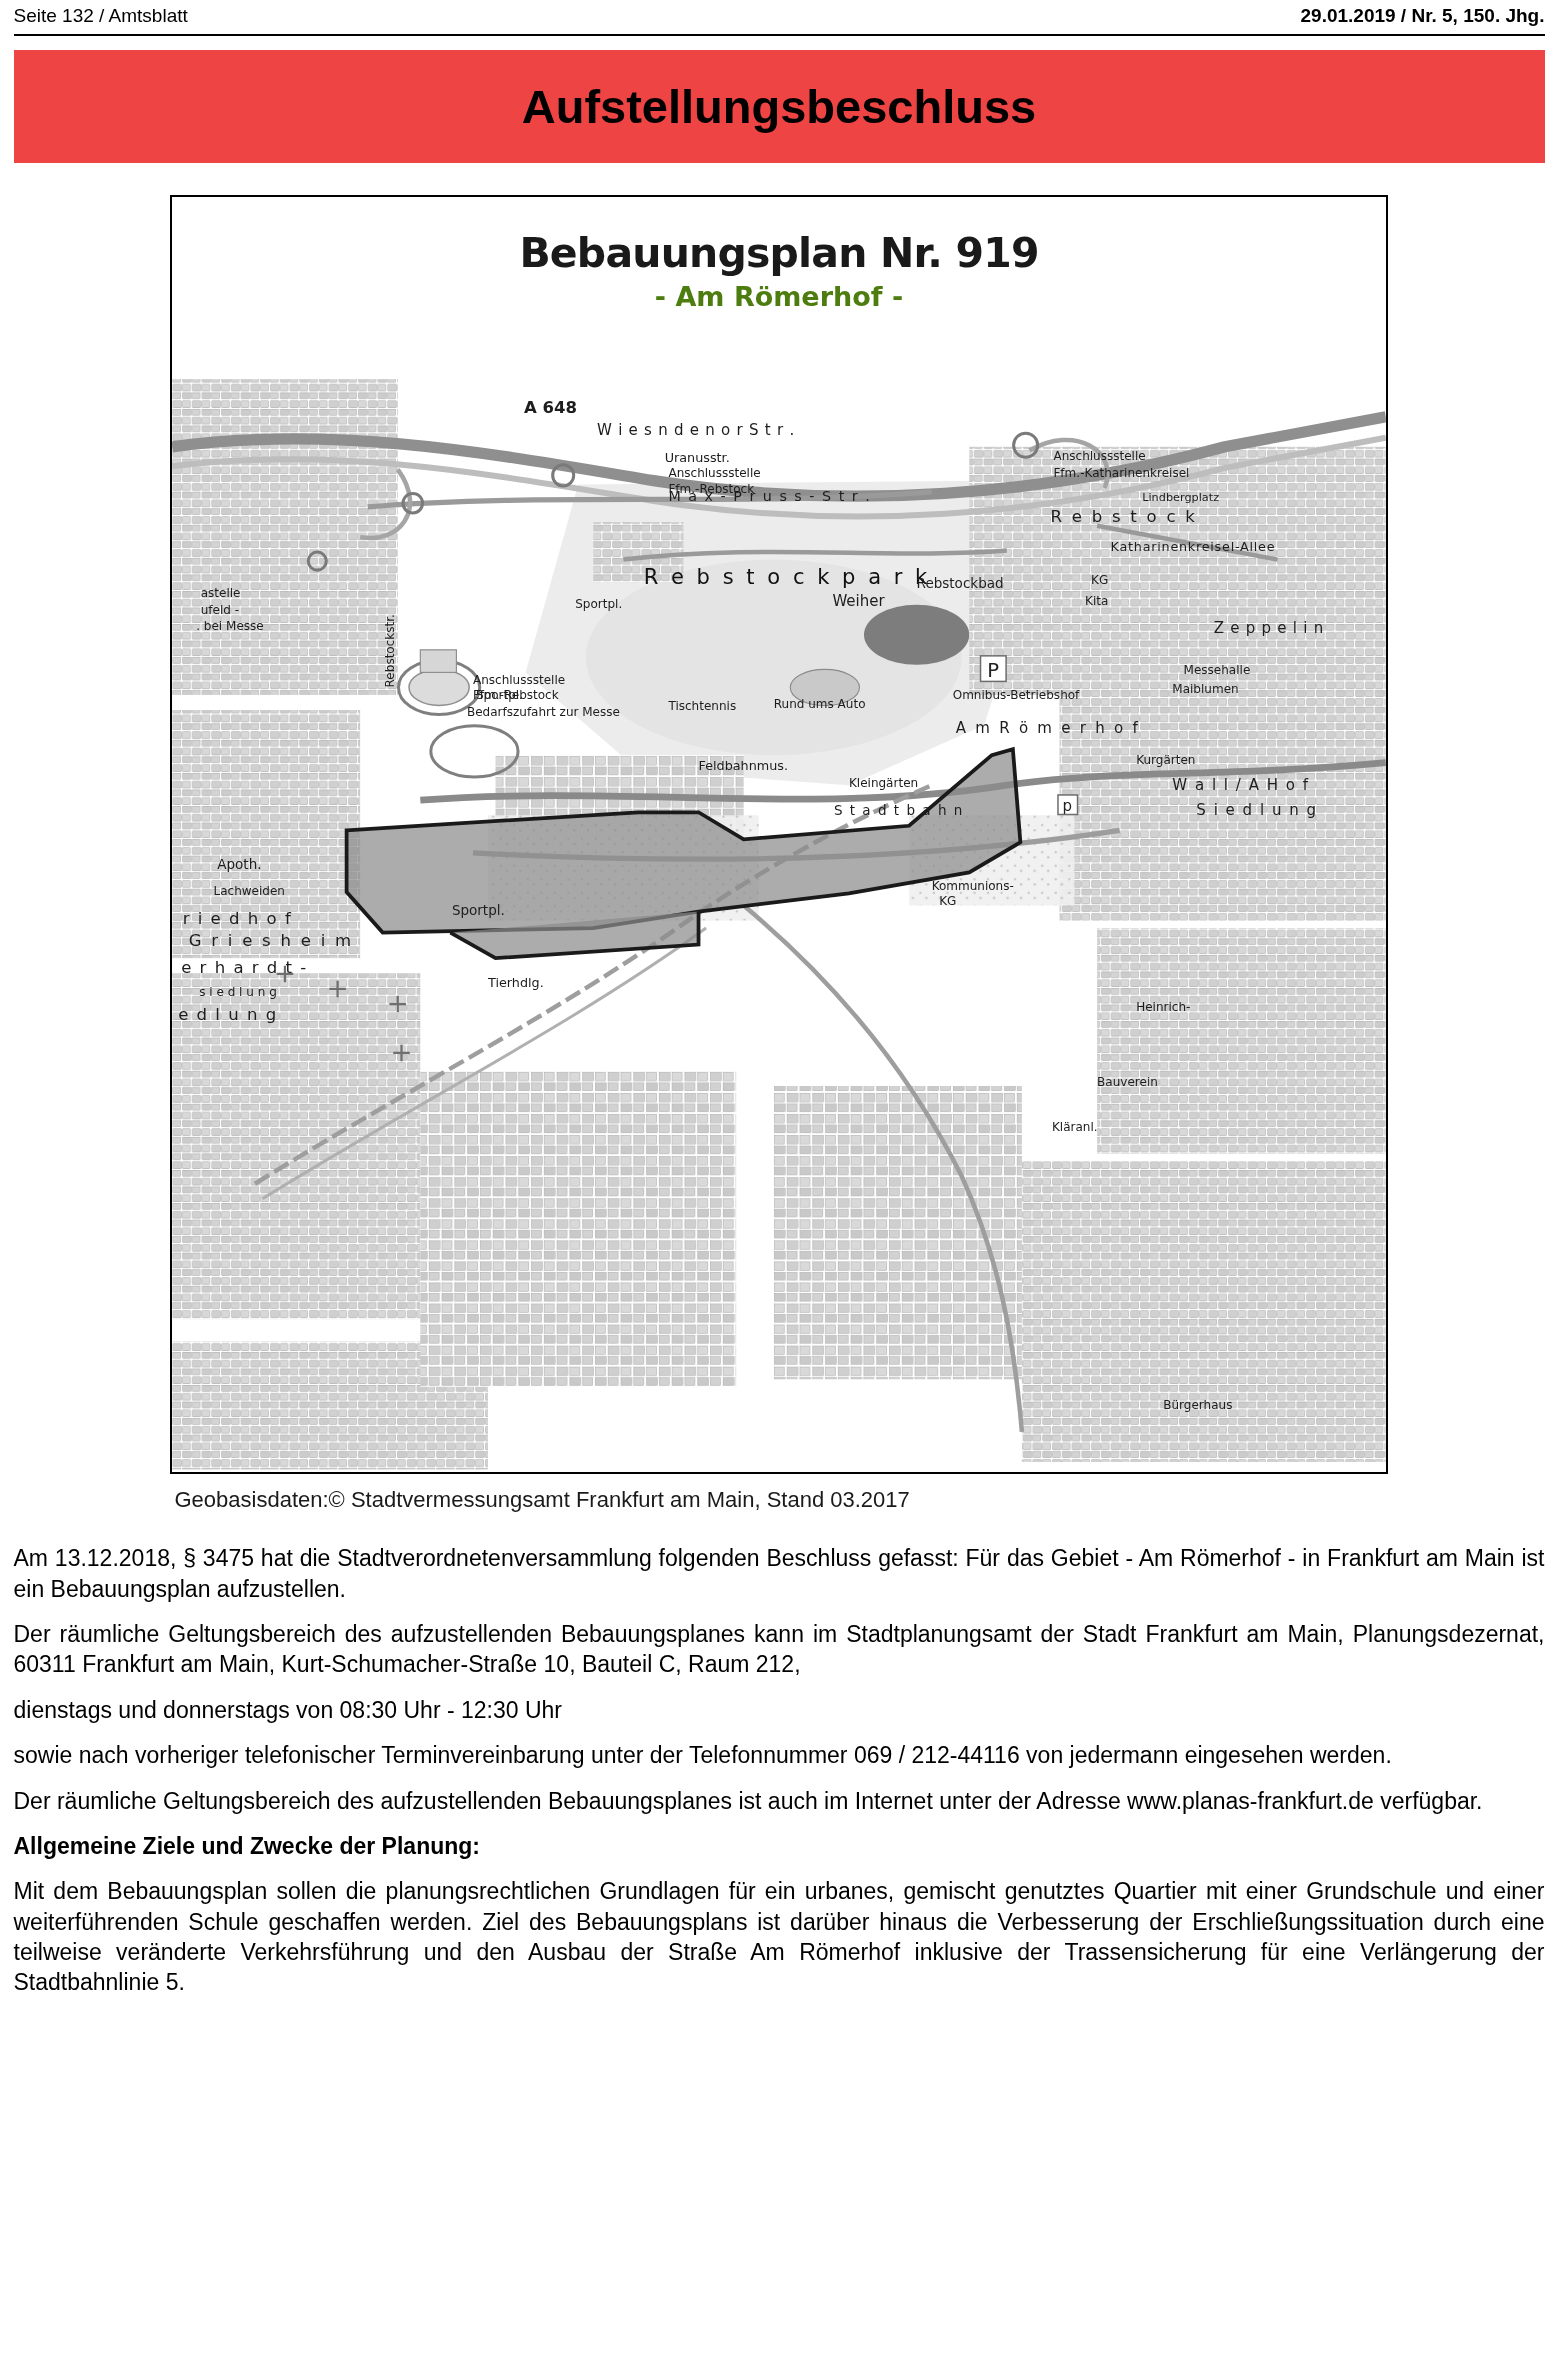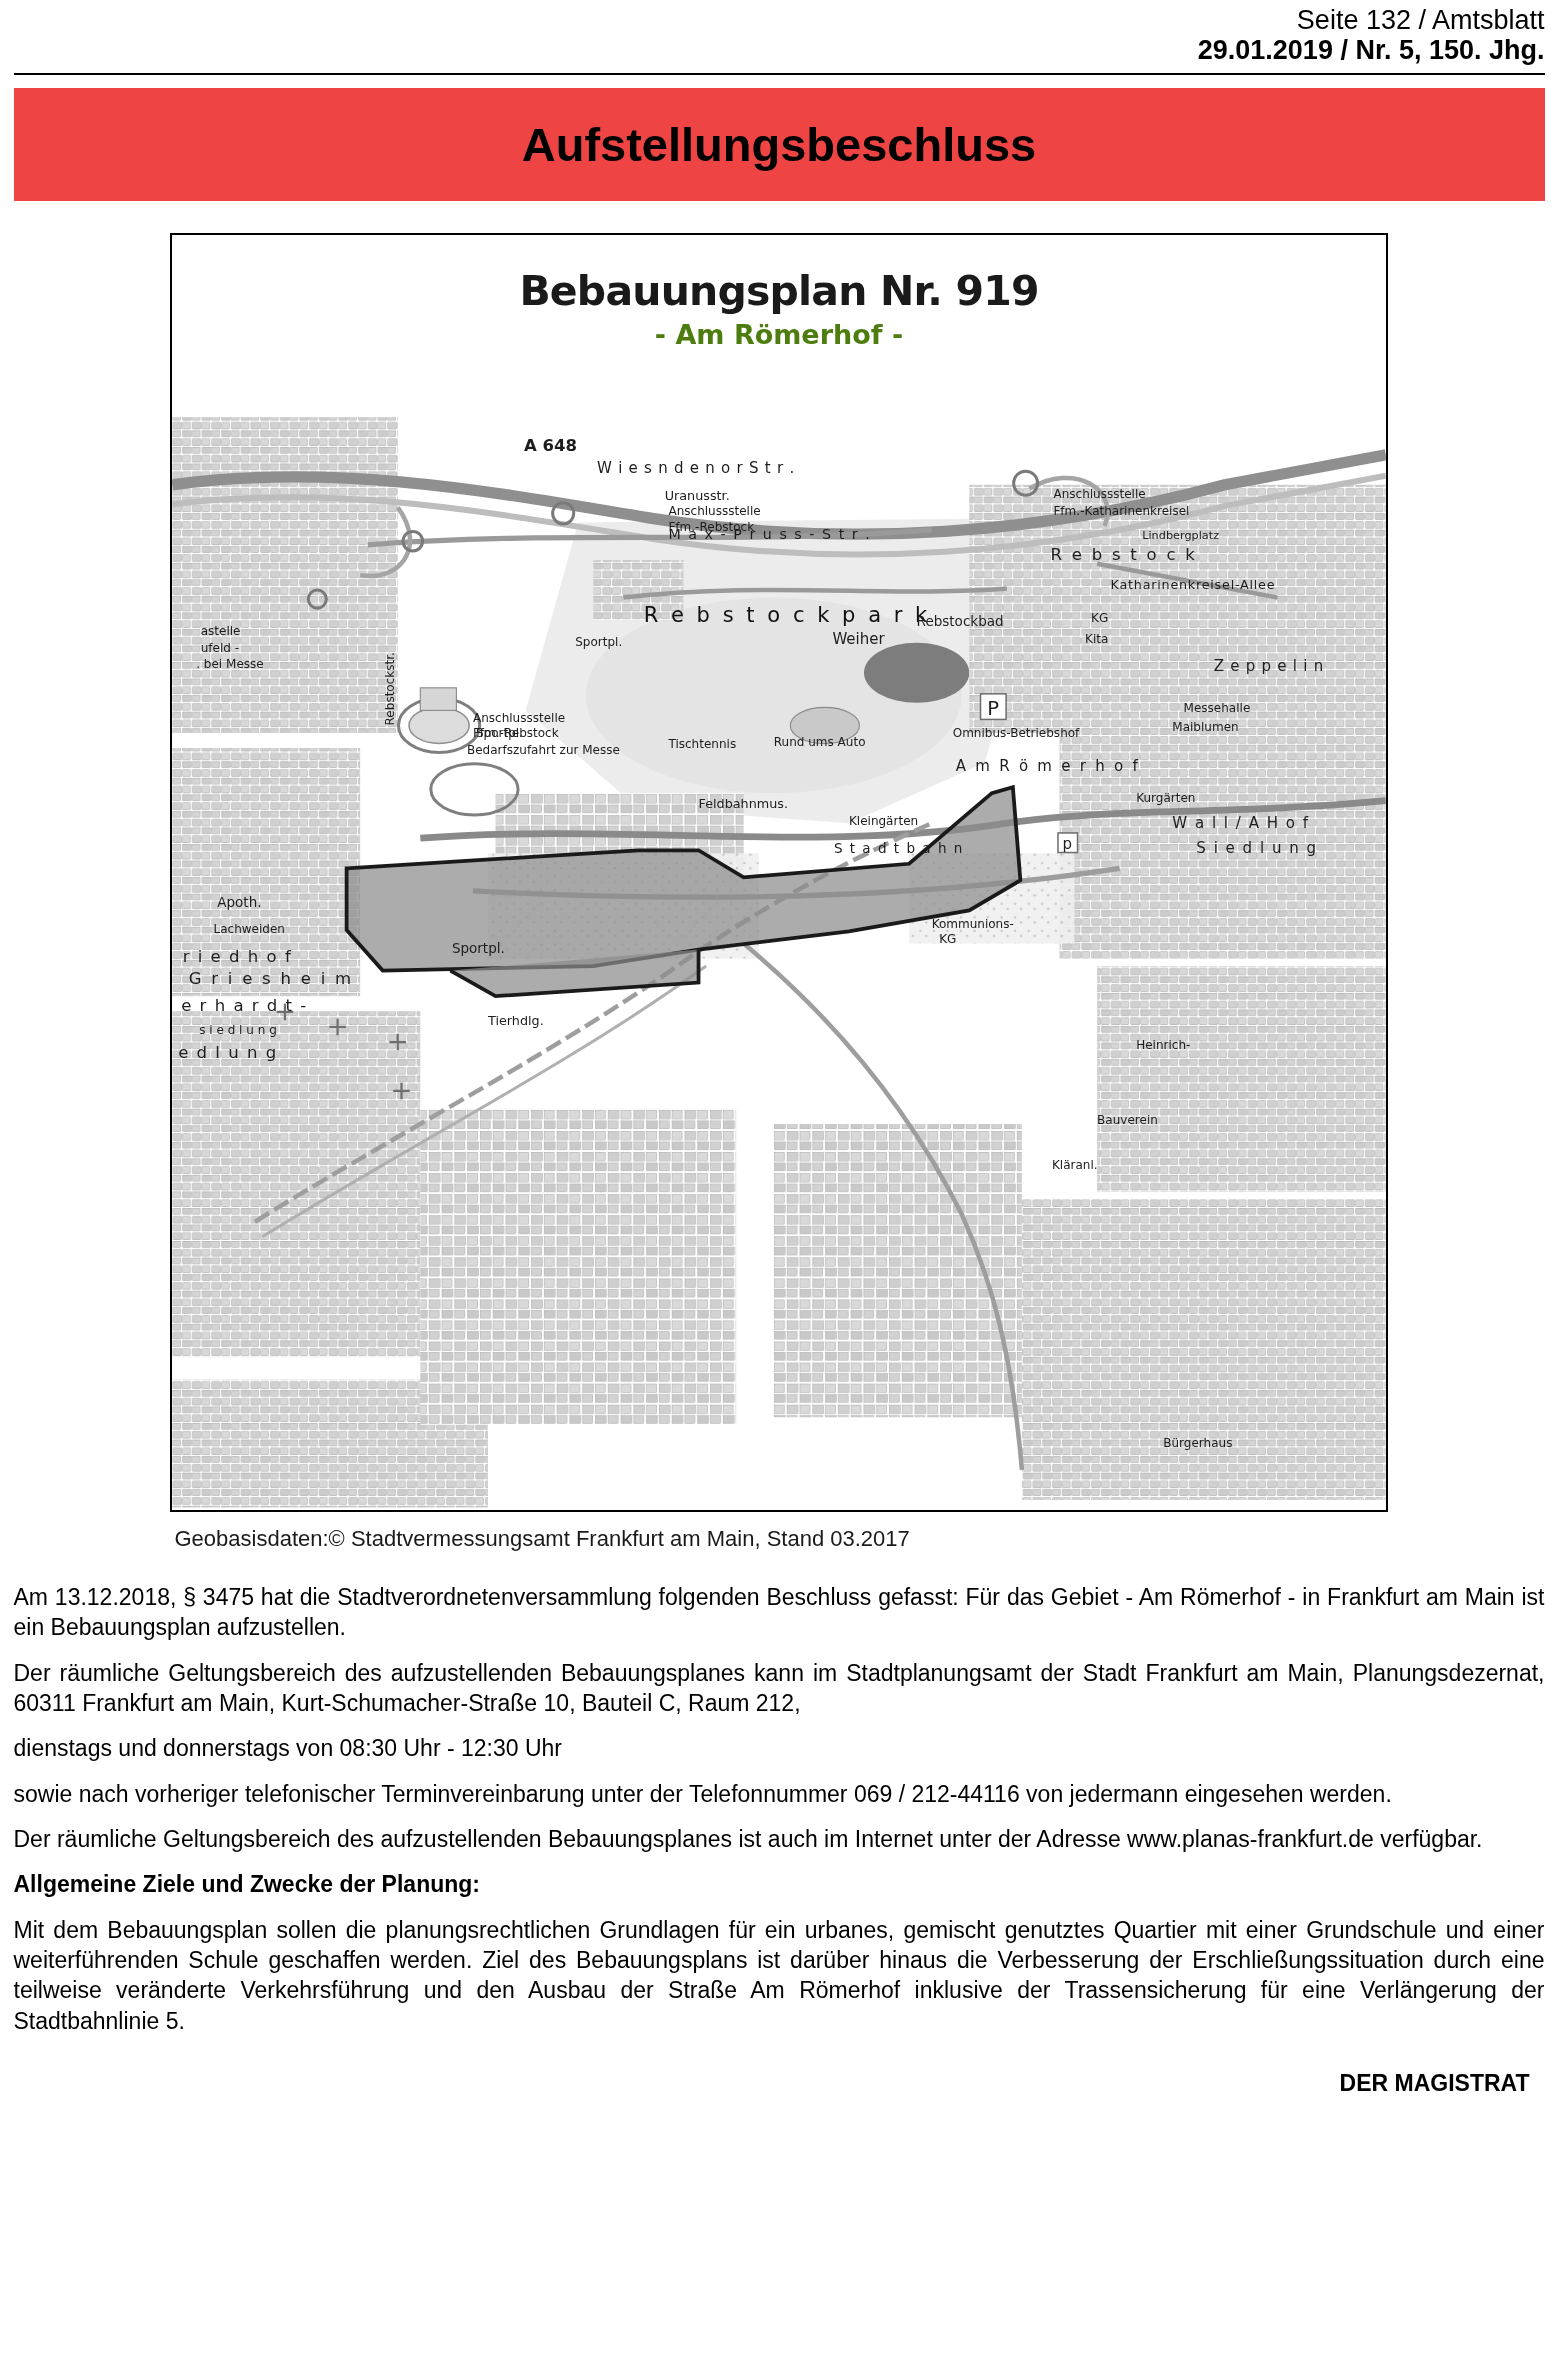--- a/index.html
+++ b/index.html
@@ -17,24 +17,23 @@
     width: 1558px;
     box-sizing: border-box;
     padding: 0 13.5px;
     position: relative;
   }
   
   .masthead {
     display: flex;
     justify-content: space-between;
     align-items: flex-end;
-    font-size: 27px;
+    font-size: 19px;
     padding: 6px 0 7.5px 0;
     line-height: 1.1;
-    flex-direction: column;
   }
   .masthead .left { text-align: left; }
   .masthead .right { text-align: left; font-weight: bold; }
   .rule {
     border-bottom: 2.3px solid #000;
     width: 100%;
   }
   
   .banner {
     margin-top: 13.5px;
@@ -322,17 +321,16 @@
     <p>Am 13.12.2018, § 3475 hat die Stadtverordnetenversammlung folgenden Beschluss gefasst: Für das Gebiet - Am Römerhof - in Frankfurt am Main ist ein Bebauungsplan aufzustellen.</p>
     <p>Der räumliche Geltungsbereich des aufzustellenden Bebauungsplanes kann im Stadtplanungsamt der Stadt Frankfurt am Main, Planungsdezernat, 60311 Frankfurt am Main, Kurt-Schumacher-Straße 10, Bauteil C, Raum 212,</p>
     <p>dienstags und donnerstags von 08:30 Uhr - 12:30 Uhr</p>
     <p>sowie nach vorheriger telefonischer Terminvereinbarung unter der Telefonnummer 069 / 212-44116 von jedermann eingesehen werden.</p>
     <p>Der räumliche Geltungsbereich des aufzustellenden Bebauungsplanes ist auch im Internet unter der Adresse www.planas-frankfurt.de verfügbar.</p>
     <p class="bold">Allgemeine Ziele und Zwecke der Planung:</p>
     <p>Mit dem Bebauungsplan sollen die planungsrechtlichen Grundlagen für ein urbanes, gemischt genutztes Quartier mit einer Grundschule und einer weiterführenden Schule geschaffen werden. Ziel des Bebauungsplans ist darüber hinaus die Verbesserung der Erschließungssituation durch eine teilweise veränderte Verkehrsführung und den Ausbau der Straße Am Römerhof inklusive der Trassensicherung für eine Verlängerung der Stadtbahnlinie 5.</p>
   </div>
 
   <div class="signature">
-    <div>DER MAGISTRAT</div>
   </div>
 
 </div>
 
 
 </body></html>

